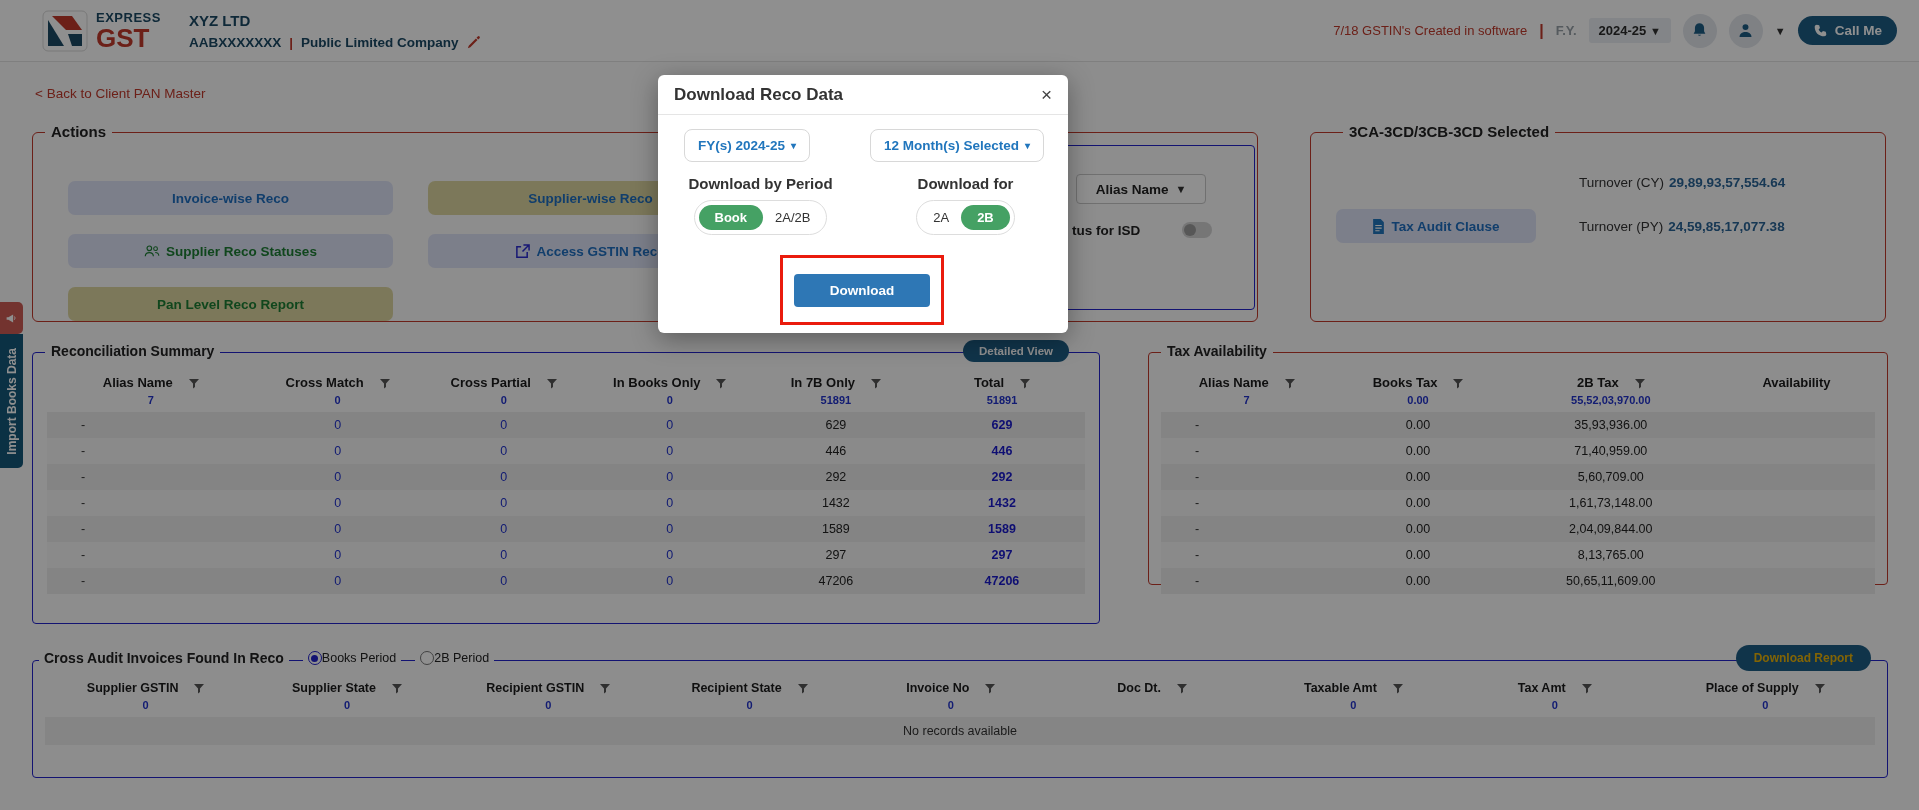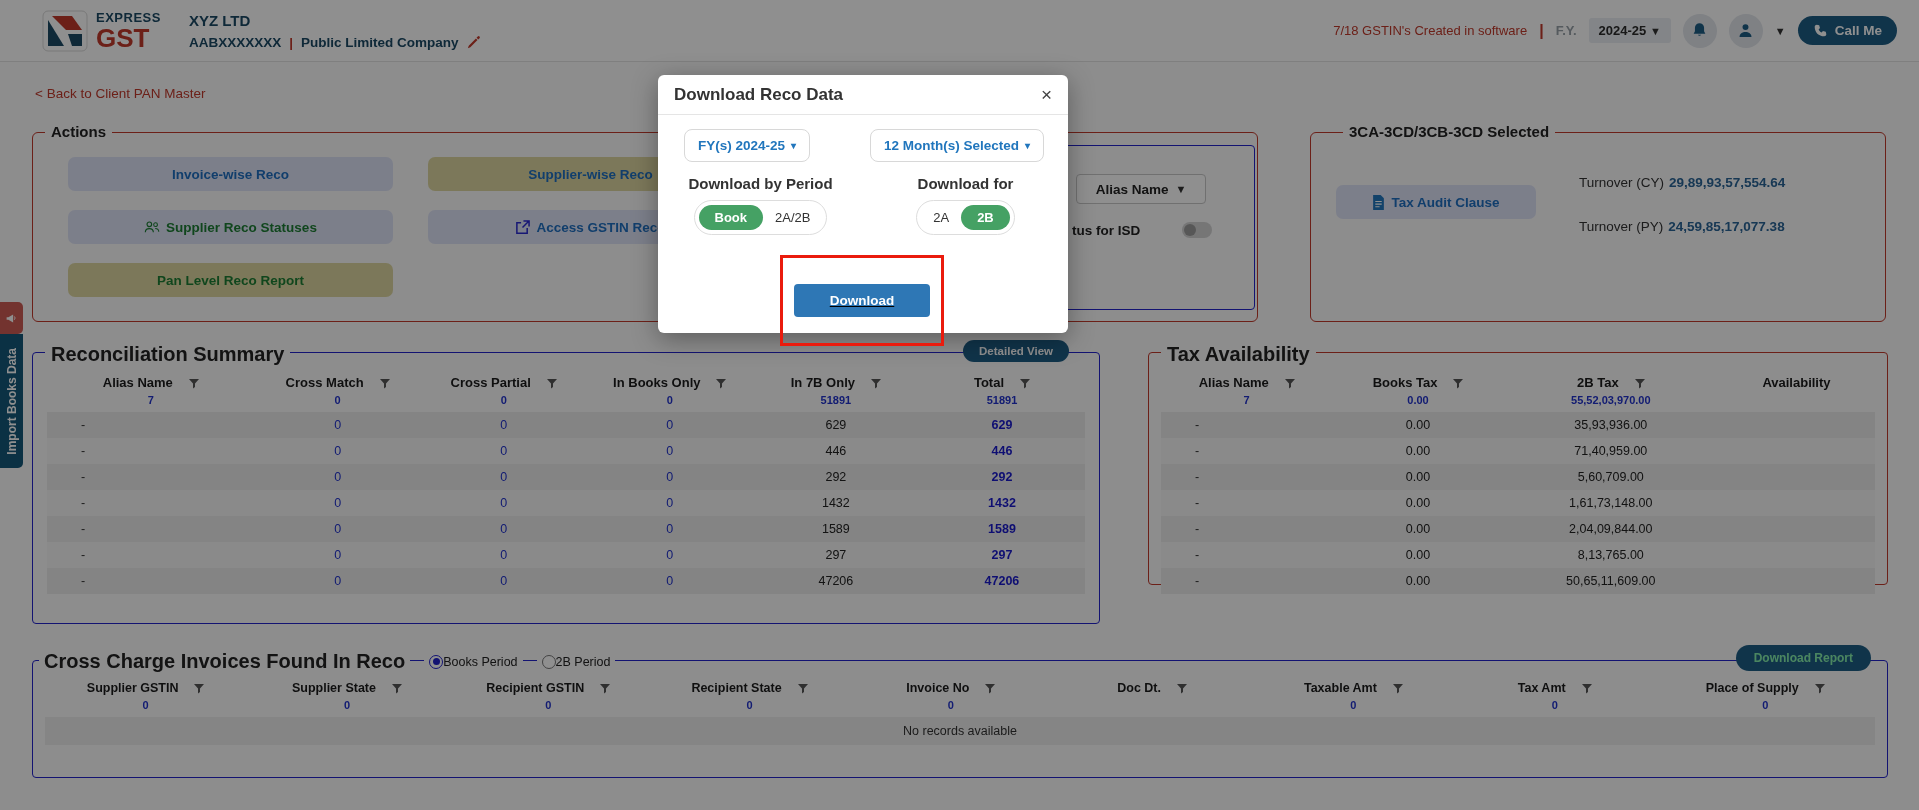--- a/index.html
+++ b/index.html
@@ -33,21 +33,21 @@
   .rail-teal { position:absolute; left:0; top:334px; width:23px; height:134px; background:#15587a; border-radius:0 0 5px 0; display:flex; align-items:center; justify-content:center; cursor:pointer; }
   .rail-teal span { writing-mode:vertical-rl; transform:rotate(180deg); color:#fff; font-size:12px; font-weight:bold; white-space:nowrap; }
 
   
   .fbox { position:absolute; border-radius:6px; }
   .fbox .legend { position:absolute; top:-10px; left:12px; background:#fbfbfc; padding:0 6px; font-size:15px; font-weight:bold; color:#222; white-space:nowrap; }
   .b-red { border:1px solid #c0392b; }
   .b-blue { border:1px solid #2222cc; }
 
   .actions-box { left:32px; top:132px; width:1226px; height:190px; }
-  .act-btn { position:absolute; width:325px; height:34px; border:none; border-radius:7px; font-size:13.5px; font-weight:bold; cursor:pointer; display:flex; align-items:center; justify-content:center; gap:6px; font-family:"Liberation Sans",sans-serif; }
+  .act-btn { position:absolute; width:325px; height:34px; border:none; border-radius:7px; font-size:13.5px; font-weight:bold; cursor:pointer; display:flex; align-items:center; justify-content:center; gap:6px; font-family:"Liberation Sans",sans-serif;margin-top:24px; }
   .lav { background:#dde2f6; } .khaki { background:#ded7a1; }
   .t-blue { color:#1f6fc0; } .t-green { color:#1e7e34; }
 
   .gstin-box { left:772px; top:145px; width:483px; height:165px; border-radius:4px; }
   .alias-dd { position:absolute; left:303px; top:28px; width:130px; height:30px; background:#fff; border:1px solid #c8c8c8; border-radius:4px; font-size:13.5px; font-weight:bold; color:#222; display:flex; align-items:center; justify-content:center; gap:7px; cursor:pointer; }
   .isd-row { position:absolute; left:299px; top:76px; display:flex; align-items:center; gap:42px; }
   .isd-lbl { font-size:13.5px; font-weight:bold; color:#222; }
   .toggle { width:30px; height:16px; background:#d2d2d2; border-radius:8px; position:relative; cursor:pointer; }
   .toggle .knob { position:absolute; left:2px; top:2px; width:12px; height:12px; border-radius:50%; background:#9b9b9b; }
 
@@ -61,61 +61,61 @@
   table { width:100%; border-collapse:collapse; table-layout:fixed; }
   th { font-size:13px; font-weight:bold; color:#1c1c1c; text-align:center; padding:6px 0 4px; }
   th .fun { margin-left:16px; vertical-align:middle; cursor:pointer; }
   tr.counts th { font-size:11px; color:#2233cc; font-weight:bold; padding:0 0 6px; }
   td { font-size:12.5px; color:#2233cc; text-align:center; padding:6px 0; }
   tbody tr:nth-child(odd) td { background:#ececec; }
   tbody tr:nth-child(even) td { background:#f7f7f7; }
   .c0 { text-align:left !important; padding-left:34px !important; color:#333 !important; }
 
   .reco-box { left:32px; top:352px; width:1068px; height:272px; border-radius:4px; }
-  .reco-box .legend, .tax-box .legend, .cc-box .legend0 { font-size:20px; }
+  .reco-box .legend, .tax-box .legend, .cc-box .legend0 { font-size:14px; }
   .reco-tbl-wrap { position:absolute; left:14px; right:14px; top:16px; }
   .reco-tbl td.c4 { color:#222; }
   .reco-tbl td.c5 { color:#1a1acc; font-weight:bold; }
   .dview { position:absolute; right:30px; top:-13px; background:#1d5d85; color:#fff; font-size:11.5px; font-weight:bold; border-radius:12px; padding:5px 16px; cursor:pointer; z-index:5; }
 
   .tax-box { left:1148px; top:352px; width:740px; height:233px; border-radius:4px; }
   .tax-tbl-wrap { position:absolute; left:12px; right:12px; top:16px; }
   .tax-tbl td { color:#222; }
 
   .cc-box { left:32px; top:660px; width:1856px; height:118px; border-radius:4px; }
   .cc-legend { position:absolute; top:-11px; left:6px; display:flex; align-items:center; gap:14px; }
   .cc-legend > * { background:#fbfbfc; padding:0 5px; }
   .legend0 { font-size:16px; font-weight:bold; color:#222; white-space:nowrap; }
   .radio-item { display:flex; align-items:center; cursor:pointer; }
   .radio { width:14px; height:14px; border-radius:50%; border:1.5px solid #777; display:inline-flex; align-items:center; justify-content:center; background:#fff; }
   .radio.sel { border-color:#2222cc; }
   .radio.sel .dot { width:7px; height:7px; border-radius:50%; background:#2222cc; }
   .radio-lbl { font-size:12.5px; color:#222; }
-  .dl-report { position:absolute; right:16px; top:-16px; background:#1d5d85; color:#86efac; font-size:12px; font-weight:bold; border-radius:14px; padding:6px 18px; cursor:pointer; z-index:5; }
+  .dl-report { position:absolute; right:16px; top:-16px; background:#1d5d85; color:#eab308; font-size:12px; font-weight:bold; border-radius:14px; padding:6px 18px; cursor:pointer; z-index:5; }
   .cc-tbl-wrap { position:absolute; left:12px; right:12px; top:14px; }
   .cc-tbl th { font-size:12.5px; }
   .empty-row td { background:#ededed !important; color:#333; font-size:12.5px; padding:7px 0; }
 
   
   .overlay { position:absolute; inset:0; background:rgba(0,0,0,0.44); z-index:50; }
   .modal { position:absolute; left:658px; top:75px; width:410px; height:258px; background:#fff; border-radius:6px; box-shadow:0 6px 26px rgba(0,0,0,.35); z-index:100; }
   .modal-hd { height:40px; display:flex; align-items:center; justify-content:space-between; padding:4px 16px; border-bottom:1px solid #e5e5e5; }
   .modal-title { font-size:17px; font-weight:bold; color:#333; }
   .modal-x { font-size:19px; color:#444; cursor:pointer; line-height:1; }
   .dd-row { display:flex; justify-content:space-between; padding:14px 24px 0 26px; }
   .mod-dd { border:1px solid #d8d8d8; border-radius:8px; background:#fff; color:#2176bd; font-size:13.5px; font-weight:bold; padding:8px 13px; display:flex; align-items:center; gap:6px; cursor:pointer; white-space:nowrap; font-family:"Liberation Sans",sans-serif; }
   .mod-dd .caret { color:#2176bd; font-size:10px; }
   .lbl-row { display:flex; padding:13px 0 0; }
   .lbl-row span { flex:1; text-align:center; font-size:15px; font-weight:bold; color:#333; }
   .sw-row { display:flex; padding:8px 0 0; }
   .sw-cell { flex:1; display:flex; justify-content:center; }
   .switch { display:flex; align-items:center; border:1px solid #ddd; border-radius:20px; padding:4px; background:#fff; cursor:pointer; }
   .seg { font-size:13px; color:#333; padding:5px 12px; border-radius:15px; }
   .seg.active { background:#45a164; color:#fff; font-weight:bold; padding:5px 16px; }
-  .hl-box { position:absolute; left:122px; top:180px; width:164px; height:91px; border:3px solid #ea1b0d; display:flex; align-items:center; justify-content:center;text-decoration:underline; }
+  .hl-box { position:absolute; left:122px; top:180px; width:164px; height:70px; border:3px solid #ea1b0d; display:flex; align-items:center; justify-content:center; }
   .dl-btn { background:#2e77b5; border:none; color:#fff; font-size:13.5px; font-weight:bold; border-radius:4px; padding:9px 36px; cursor:pointer; font-family:"Liberation Sans",sans-serif; }
 </style>
 </head>
 <body>
 
 <div class="page">
 
   <div class="hdr">
     <div class="logo">
       <svg class="logo-mark" viewBox="0 0 46 42">
@@ -419,21 +419,21 @@
               <td class="c2">50,65,11,609.00</td>
               <td class="c3"></td>
             </tr>
           </tbody>
       </table>
     </div>
   </div>
 
   <div class="fbox b-blue cc-box">
     <div class="cc-legend">
-      <span class="legend0">Cross Charge Invoices Found In Reco</span>
+      <span class="legend0">Cross Audit Invoices Found In Reco</span>
       <span class="radio-item">
         <span class="radio sel">
             <span class="dot"></span>
           </span>
         <span class="radio-lbl">Books Period</span>
       </span>
       <span class="radio-item">
         <span class="radio"></span>
         <span class="radio-lbl">2B Period</span>
       </span>

